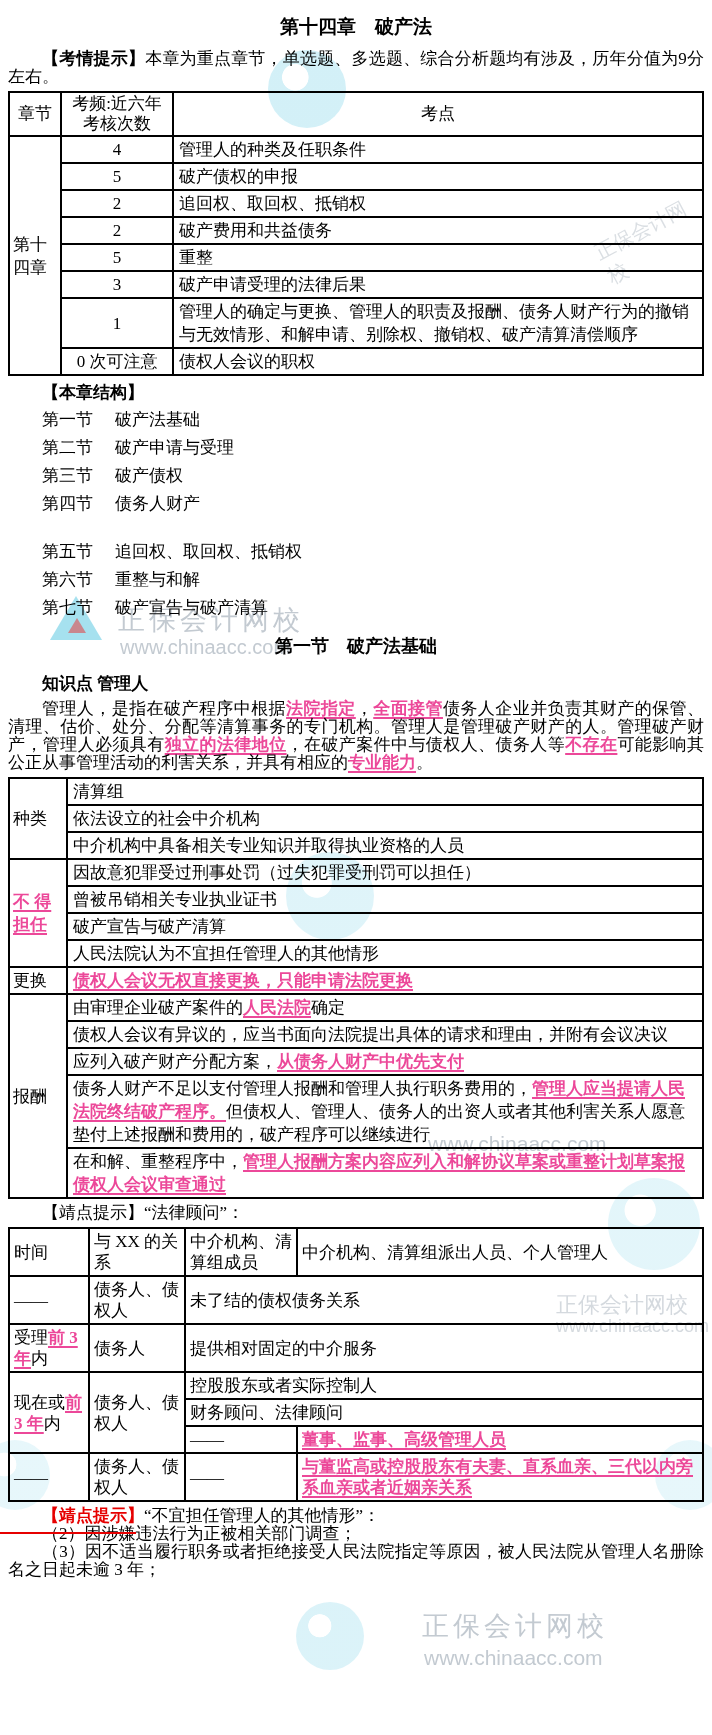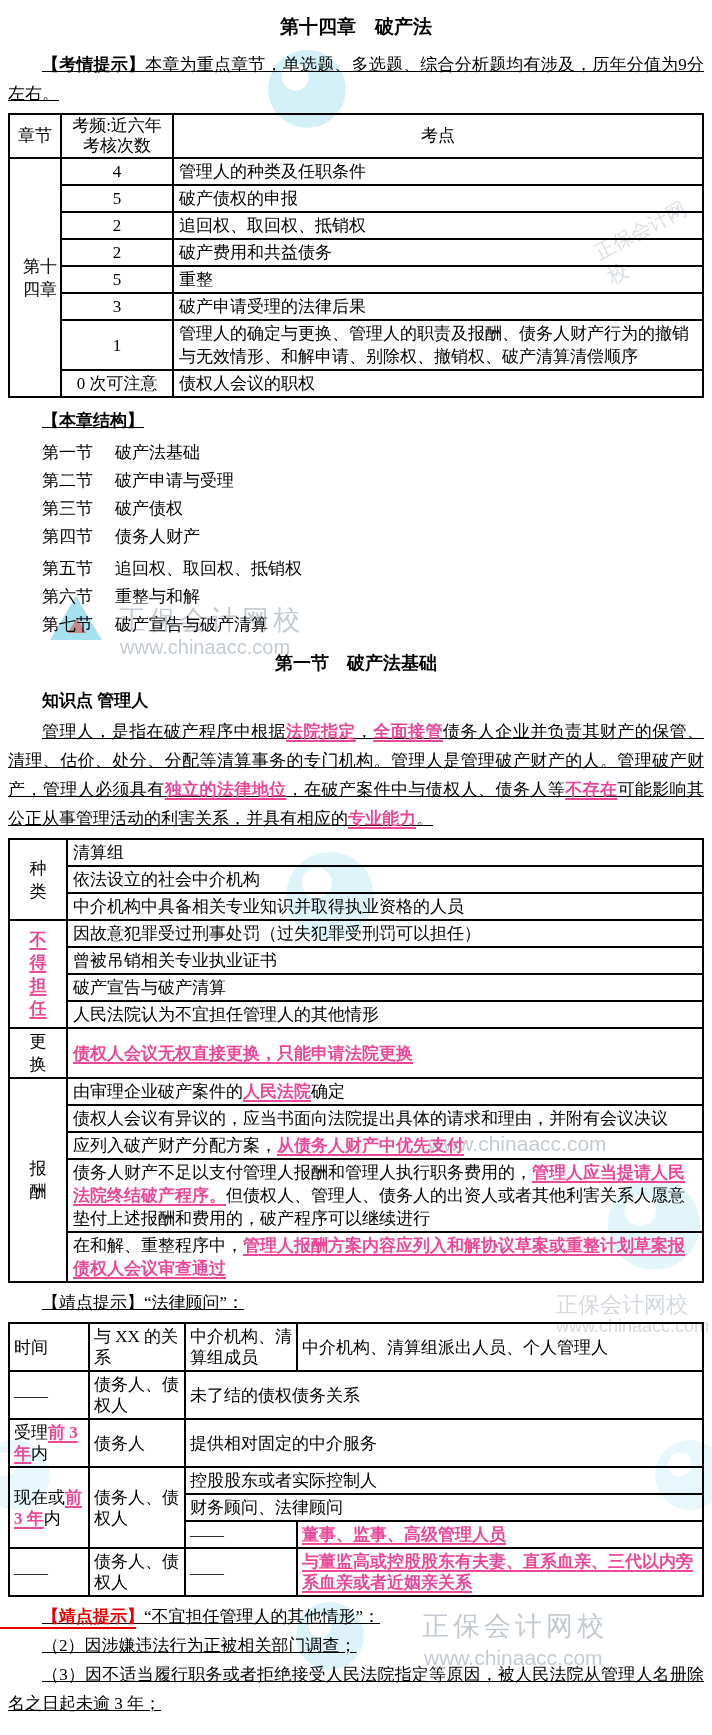--- a/index.html
+++ b/index.html
@@ -7,42 +7,42 @@
     width:712px;
     font-family:"Liberation Serif","DejaVu Serif",serif;
     color:#000;
     font-size:17px;
     position:relative;
   }
   .page{position:relative;padding:8px 8px 26px;box-sizing:border-box;width:712px;min-height:1735px;overflow:hidden;}
   .content{position:relative;z-index:1;}
   
   .doc-title{text-align:center;font-weight:bold;font-size:19px;margin:6px 0 10px;line-height:26px;}
-  p.body{margin:0;line-height:29px;text-align:justify;text-decoration:underline;}
+  p.body{margin:0;line-height:18px;text-align:justify;}
   .indent{text-indent:2em;}
   .hl{color:#ec4899;font-weight:bold;text-decoration:underline;text-underline-offset:3px;text-decoration-thickness:1.5px;}
   .bold{font-weight:bold;}
   
   table{border-collapse:collapse;width:100%;margin:5px 0;table-layout:fixed;}
   td,th{border:2px solid #000;padding:1px 5px;vertical-align:middle;text-align:left;font-weight:normal;line-height:23px;word-break:break-all;}
   th{text-align:center;line-height:20px;}
   .freq-table .c{text-align:center;}
   .freq-table col.col-chap{width:52px;}
   .freq-table col.col-freq{width:112px;}
-  .chap-cell{text-align:right;padding:1px 3px;}
+  .chap-cell{text-align:left;padding:1px 3px;}
   
   .struct-item{margin:8px 0;line-height:20px;text-indent:2em;}
   .sec-title-gap{display:inline-block;width:22px;}
   
   .sec-heading{text-align:center;font-weight:bold;font-size:18px;margin:16px 0 12px;line-height:24px;}
   .kp-line{font-weight:bold;margin:4px 0 2px;line-height:28px;text-indent:2em;}
   .intro{line-height:31px;}
   
   .mgr-table col.col-label{width:58px;}
-  .mgr-table .label-cell{text-align:center;padding:1px 19px;}
+  .mgr-table .label-cell{text-align:left;padding:1px 3px;}
   
   .rel-table td{line-height:21px;padding:2px 4px;}
   .rel-table col.c1{width:80px;}
   .rel-table col.c2{width:96px;}
   .rel-table col.c3{width:112px;}
   
   .tip2{position:relative;}
   .tip2-label{color:#e60000;font-weight:bold;}
   .tip2::after{content:"";position:absolute;left:-8px;top:25px;width:136px;border-bottom:2px solid #e60000;}
   
@@ -129,21 +129,21 @@
         <td>债权人会议的职权</td>
       </tr>
     </tbody>
       </table>
 
     <p class="body indent bold" style="margin-top:8px;">【本章结构】</p>
     <p class="struct-item"><span>第一节</span><span class="sec-title-gap"></span><span>破产法基础</span></p>
     <p class="struct-item"><span>第二节</span><span class="sec-title-gap"></span><span>破产申请与受理</span></p>
     <p class="struct-item"><span>第三节</span><span class="sec-title-gap"></span><span>破产债权</span></p>
     <p class="struct-item"><span>第四节</span><span class="sec-title-gap"></span><span>债务人财产</span></p>
-    <p class="struct-item" style="margin-top:12px;"><span>第五节</span><span class="sec-title-gap"></span><span>追回权、取回权、抵销权</span></p>
+    <p class="struct-item" style="margin-top:28px;"><span>第五节</span><span class="sec-title-gap"></span><span>追回权、取回权、抵销权</span></p>
     <p class="struct-item"><span>第六节</span><span class="sec-title-gap"></span><span>重整与和解</span></p>
     <p class="struct-item"><span>第七节</span><span class="sec-title-gap"></span><span>破产宣告与破产清算</span></p>
 
     <div class="sec-heading">第一节　破产法基础</div>
 
     <p class="kp-line"><span>知识点</span>&nbsp;<span>管理人</span></p>
 
     <p class="body indent intro"><span>管理人，是指在破产程序中根据</span><span class="hl">法院指定</span><span>，</span><span class="hl">全面接管</span><span>债务人企业并负责其财产的保管、清理、估价、处分、分配等清算事务的专门机构。管理人是管理破产财产的人。管理破产财产，管理人必须具有</span><span class="hl">独立的法律地位</span><span>，在破产案件中与债权人、债务人等</span><span class="hl">不存在</span><span>可能影响其公正从事管理活动的利害关系，并具有相应的</span><span class="hl">专业能力</span><span>。</span></p>
 
     <table class="mgr-table">

